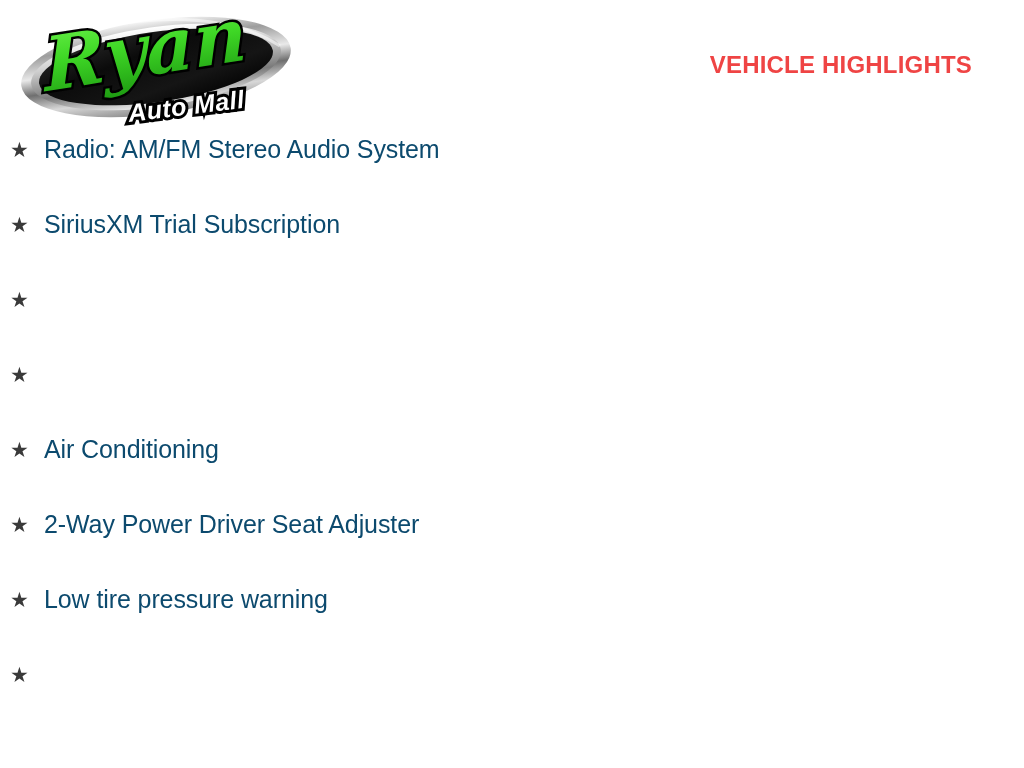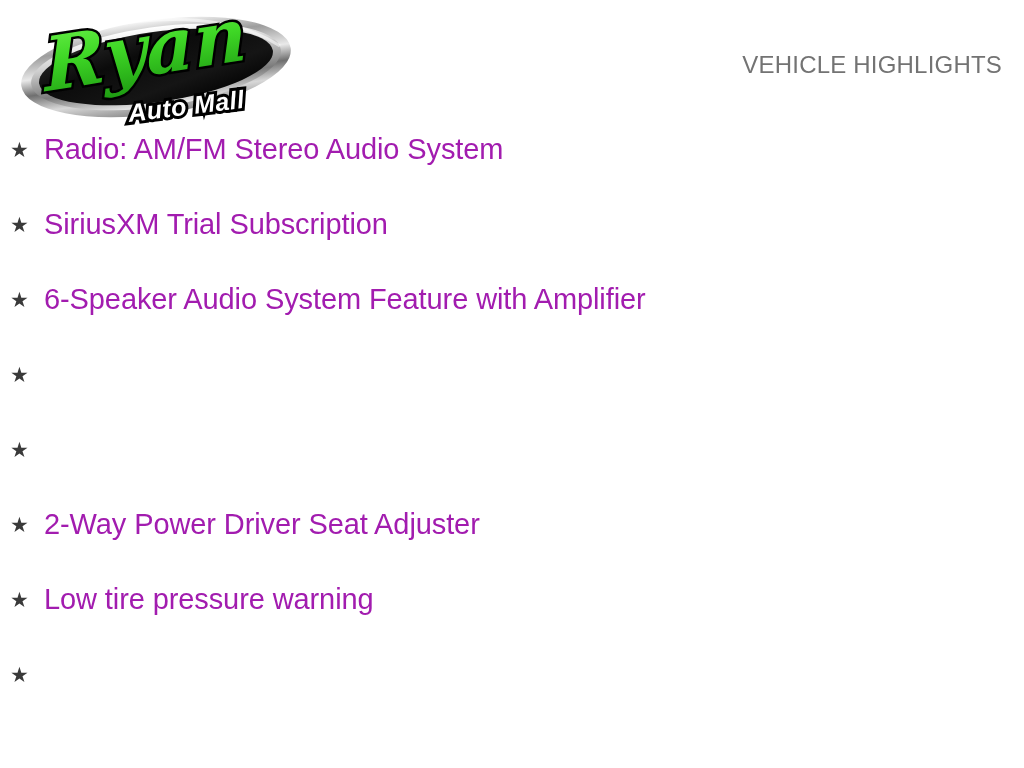--- a/index.html
+++ b/index.html
@@ -35,25 +35,25 @@
     left: 18px;
     top: 8px;
     width: 276px;
     height: 118px;
   }
   .logo svg { display: block; width: 276px; height: 118px; }
 
   
   .title {
     position: absolute;
-    right: 22px;
+    right: 52px;
     top: 51px;
     font-size: 24px;
-    font-weight: normal;
-    color: #737373;
+    font-weight: bold;
+    color: #ef4444;
     letter-spacing: 0.2px;
     white-space: nowrap;
   }
 
   
   .highlights {
     position: absolute;
     left: 0;
     top: 132px;
     width: 1024px;
@@ -73,23 +73,23 @@
     width: 44px;
     text-align: left;
     padding-left: 10px;
     box-sizing: border-box;
     font-size: 21px;
     line-height: 35px;
     color: #3a3a3a;
   }
   .hl-text {
     flex: 1 1 auto;
-    font-size: 29px;
+    font-size: 25px;
     line-height: 35px;
-    color: #a21caf;
+    color: #0c4a6e;
     letter-spacing: -0.1px;
   }
 </style>
 </head>
 <body>
 
 <div class="page">
 
   <div class="header">
 
@@ -151,29 +151,29 @@
       <span class="hl-text">Radio: AM/FM Stereo Audio System</span>
     </li>
 
     <li class="hl-item">
       <span class="hl-bullet">★</span>
       <span class="hl-text">SiriusXM Trial Subscription</span>
     </li>
 
     <li class="hl-item">
       <span class="hl-bullet">★</span>
-      <span class="hl-text">6-Speaker Audio System Feature with Amplifier</span>
     </li>
 
     <li class="hl-item">
       <span class="hl-bullet">★</span>
     </li>
 
     <li class="hl-item">
       <span class="hl-bullet">★</span>
+      <span class="hl-text">Air Conditioning</span>
     </li>
 
     <li class="hl-item">
       <span class="hl-bullet">★</span>
       <span class="hl-text">2-Way Power Driver Seat Adjuster</span>
     </li>
 
     <li class="hl-item">
       <span class="hl-bullet">★</span>
       <span class="hl-text">Low tire pressure warning</span>

